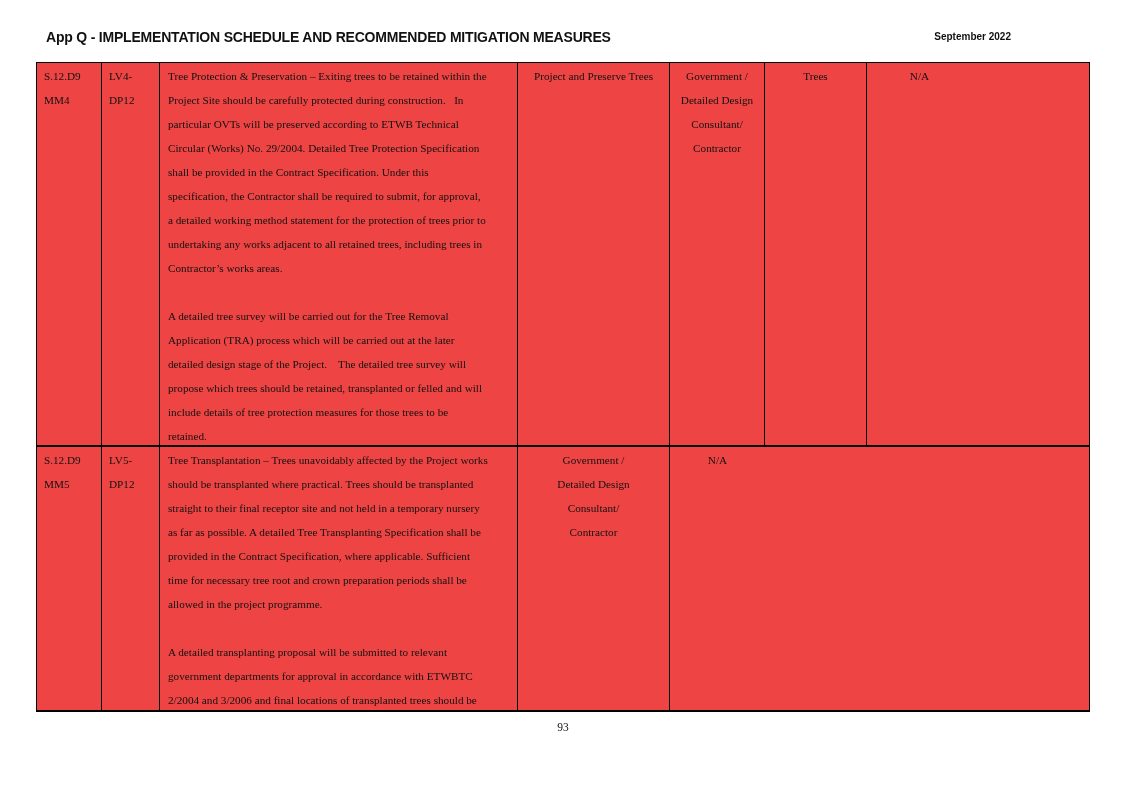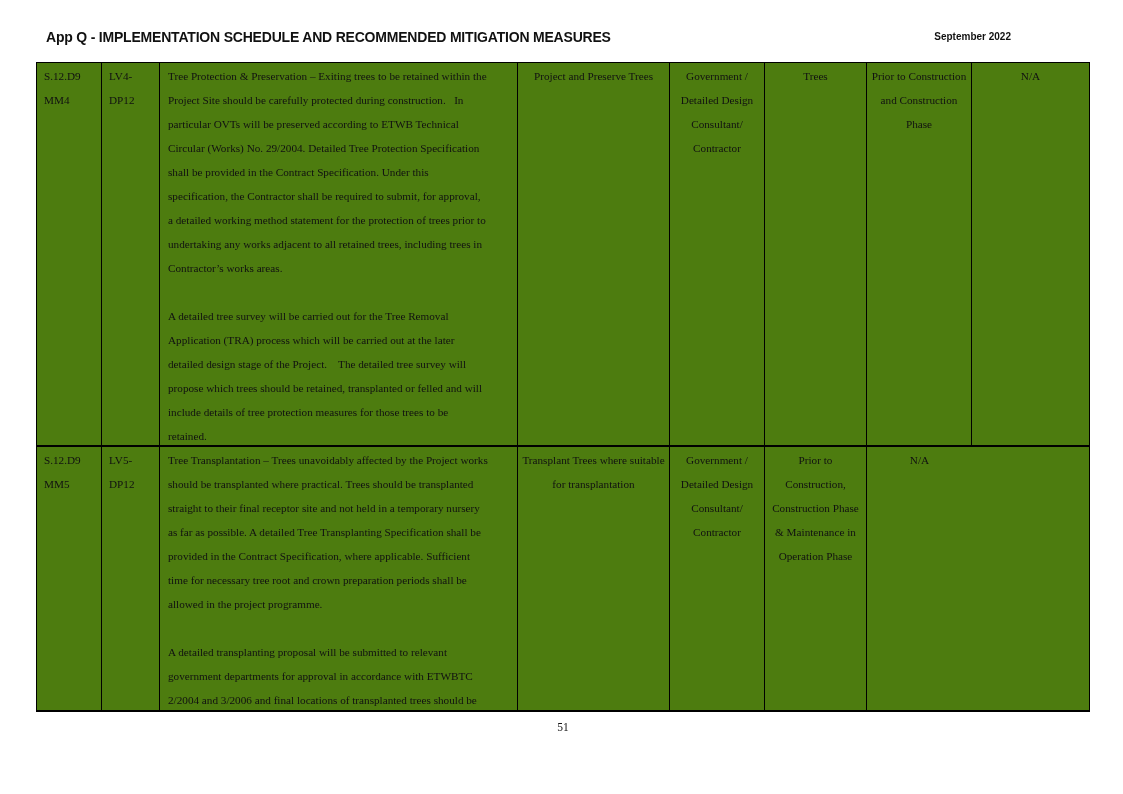--- a/index.html
+++ b/index.html
@@ -24,21 +24,21 @@
   .page-header .date {
     position: absolute; right: 112px; top: 0;
     font-family: "Liberation Sans", "DejaVu Sans", sans-serif;
     font-weight: bold; font-size: 10px; line-height: 26px;
     white-space: nowrap;
   }
   .schedule-table {
     position: absolute; left: 36px; top: 62px; width: 1054px;
     border: 1px solid #000;
     border-bottom: 2px solid #000;
-    background: #4d7c0f;
+    background: #ef4444;
   }
   .t-row {
     display: grid;
     grid-template-columns: 65px 58px 358px 152px 95px 102px 105px 117px;
   }
   .t-row.row-1 { height: 382px; }
   .t-row.row-2 { height: 265px; border-top: 2px solid #000; overflow: hidden; }
   .t-cell {
     border-right: 1px solid #000;
     font-size: 11.2px;
@@ -85,51 +85,41 @@
 detailed design stage of the Project.&nbsp;&nbsp;&nbsp; The detailed tree survey will
 propose which trees should be retained, transplanted or felled and will
 include details of tree protection measures for those trees to be
 retained.</div>
     <div class="t-cell center">Project and Preserve Trees</div>
     <div class="t-cell center">Government /
 Detailed Design
 Consultant/
 Contractor</div>
     <div class="t-cell center">Trees</div>
-    <div class="t-cell center">Prior to Construction
-and Construction
-Phase</div>
     <div class="t-cell center">N/A</div>
   </div>
 
   <div class="t-row row-2">
     <div class="t-cell">S.12.D9
 MM5</div>
     <div class="t-cell">LV5-
 DP12</div>
     <div class="t-cell desc">Tree Transplantation – Trees unavoidably affected by the Project works
 should be transplanted where practical. Trees should be transplanted
 straight to their final receptor site and not held in a temporary nursery
 as far as possible. A detailed Tree Transplanting Specification shall be
 provided in the Contract Specification, where applicable. Sufficient
 time for necessary tree root and crown preparation periods shall be
 allowed in the project programme.
 
 A detailed transplanting proposal will be submitted to relevant
 government departments for approval in accordance with ETWBTC
 2/2004 and 3/2006 and final locations of transplanted trees should be</div>
-    <div class="t-cell center">Transplant Trees where suitable
-for transplantation</div>
     <div class="t-cell center">Government /
 Detailed Design
 Consultant/
 Contractor</div>
-    <div class="t-cell center">Prior to
-Construction,
-Construction Phase
-&amp; Maintenance in
-Operation Phase</div>
     <div class="t-cell center">N/A</div>
   </div>
 
 </div>
 
-<div class="page-number">51</div>
+<div class="page-number">93</div>
 
 </body></html>

